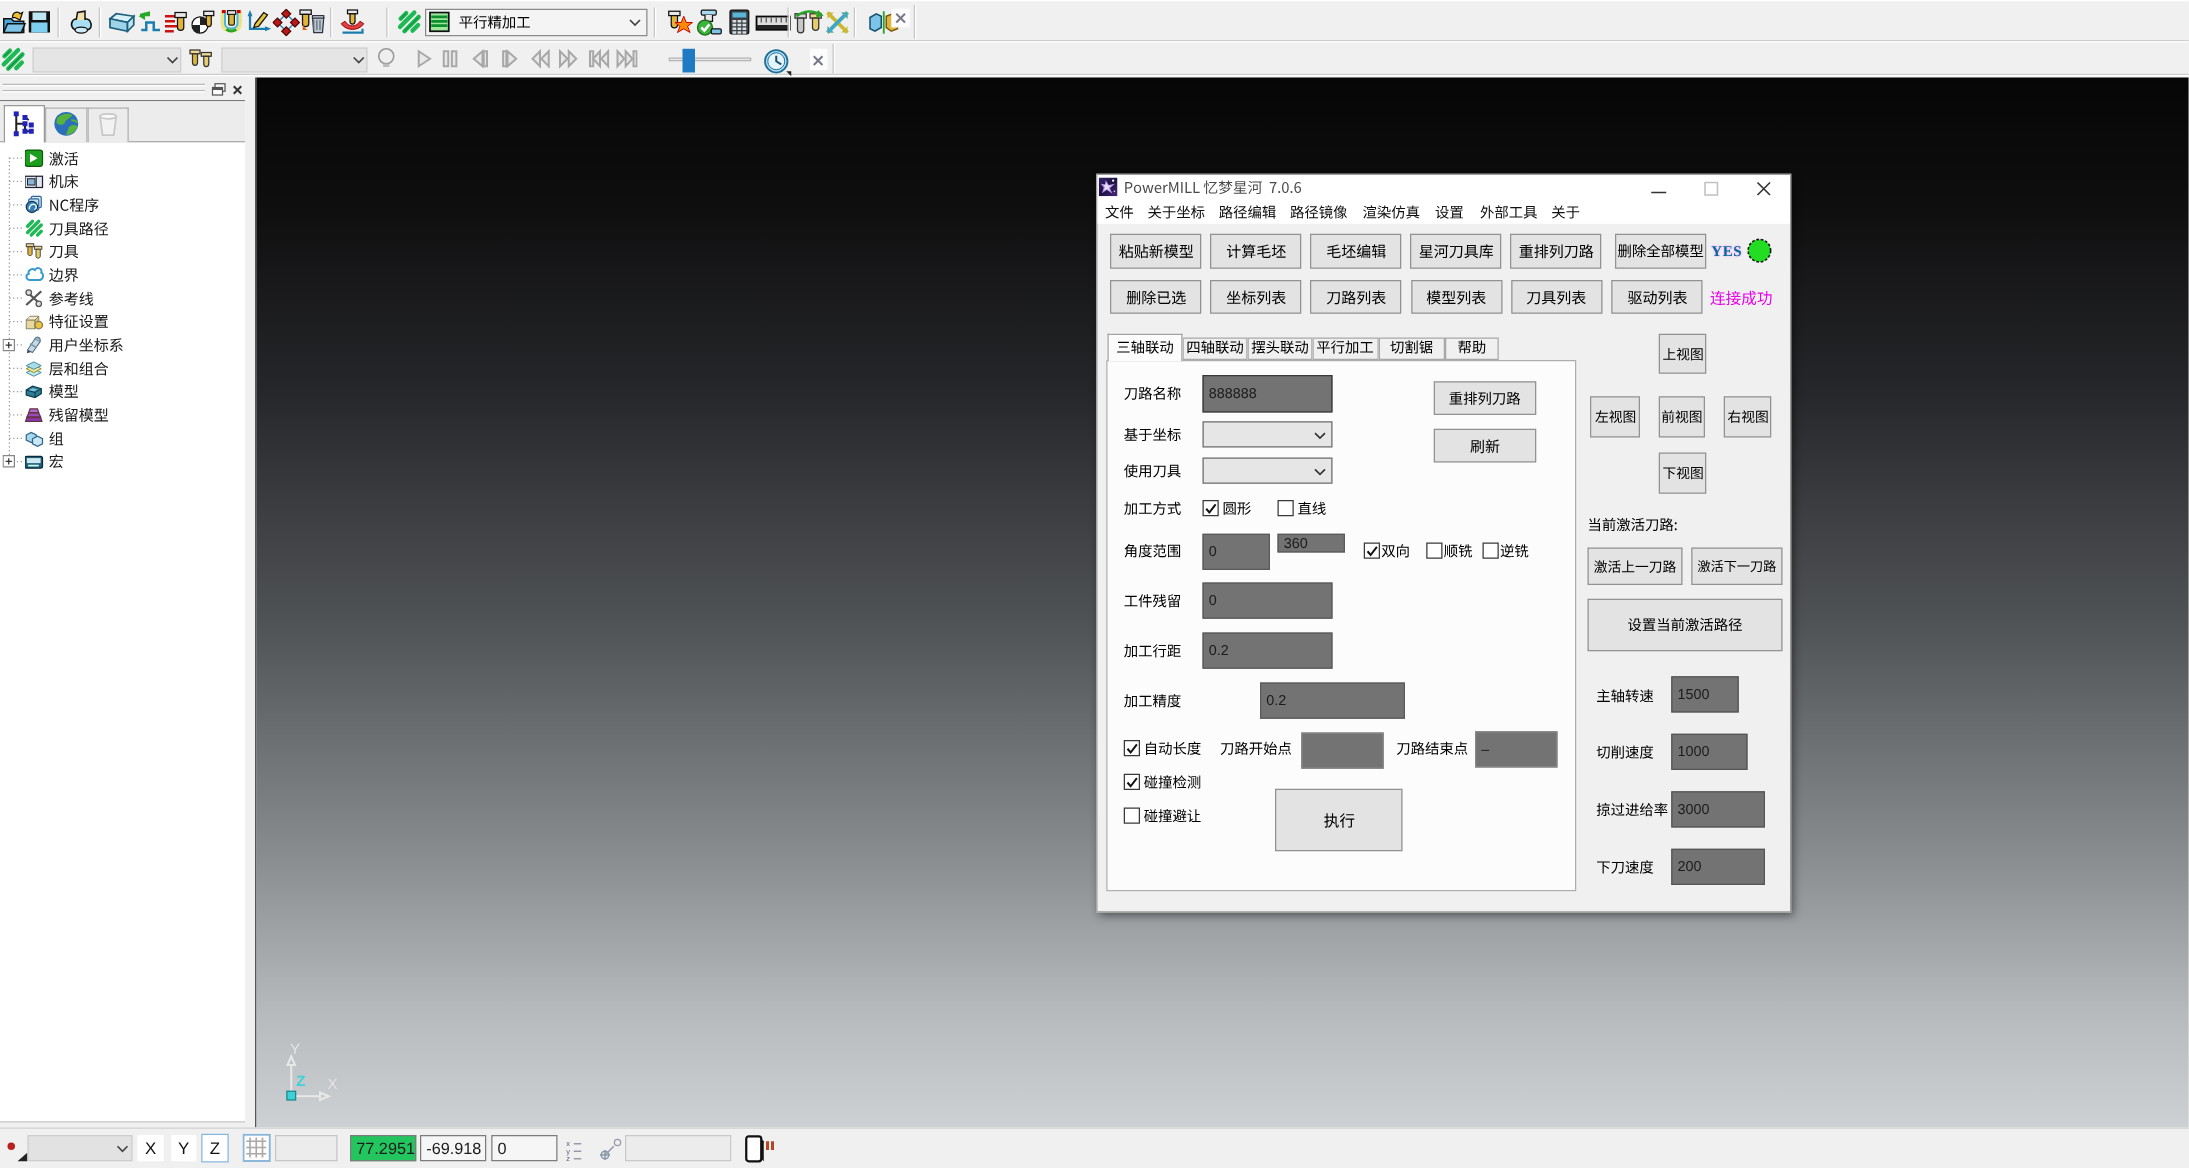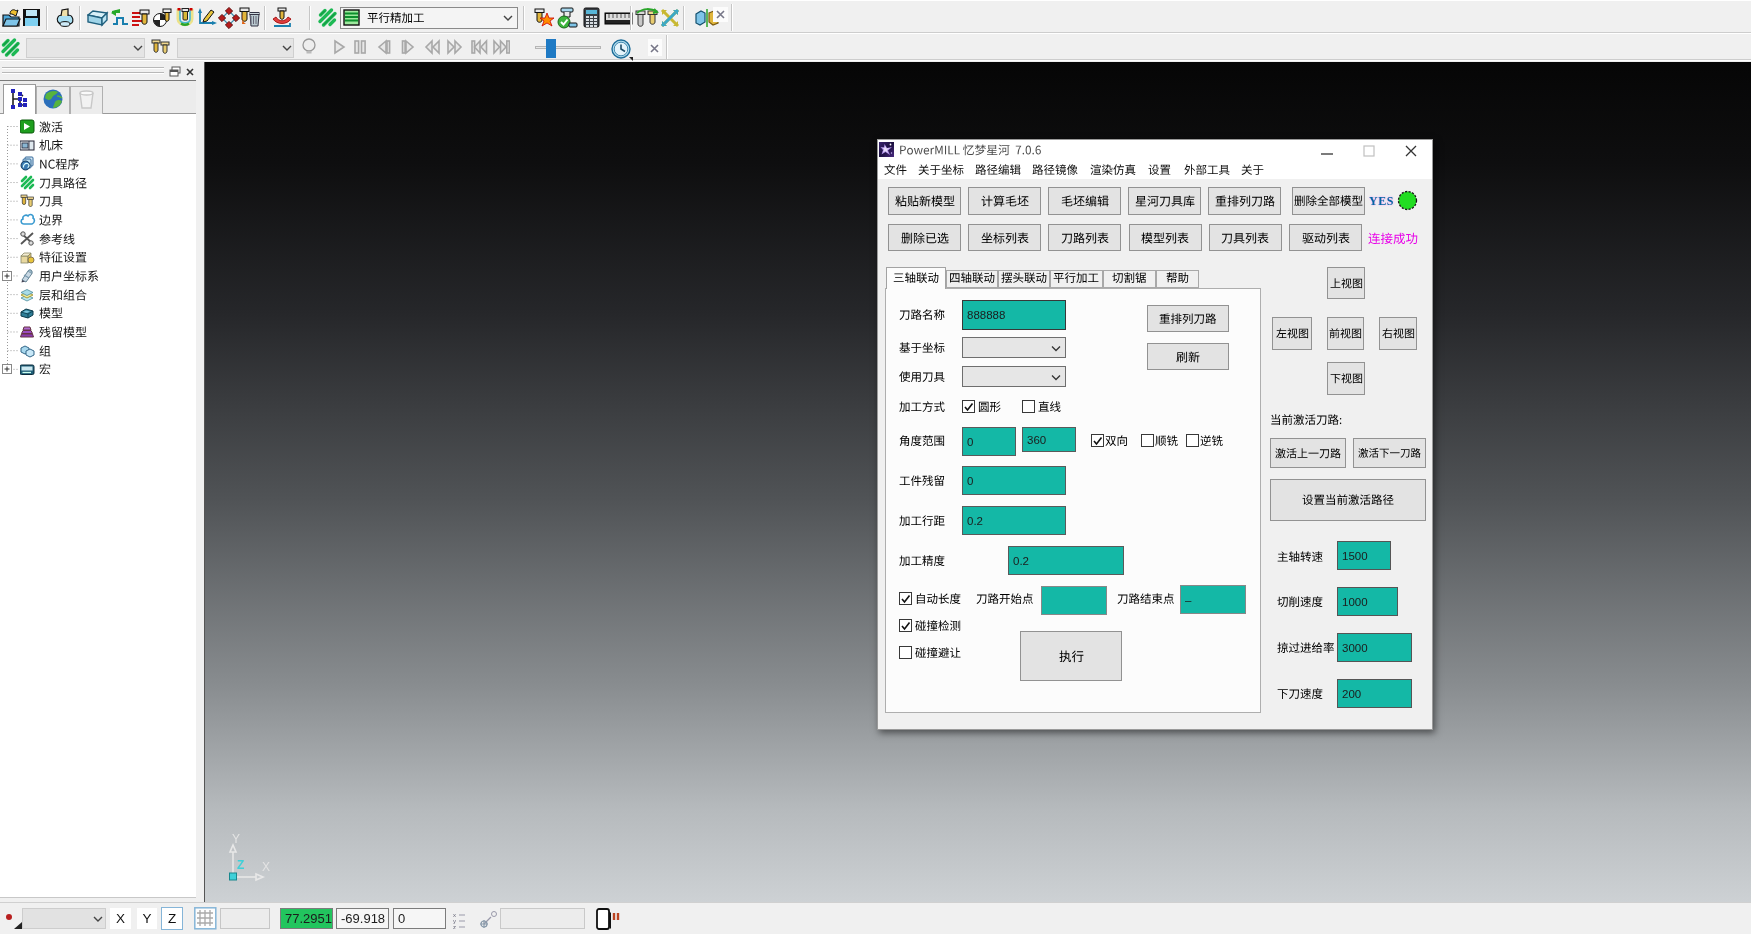--- a/index.html
+++ b/index.html
@@ -1,17 +1,17 @@
 <!DOCTYPE html>
 <html><head><meta charset="utf-8"><style>
 *{margin:0;padding:0;box-sizing:border-box}
 html,body{width:1751px;height:934px;overflow:hidden}
 body{font-family:"Liberation Sans",sans-serif;background:#f0f0f0;position:relative}
 .abs{position:absolute}
-.in{position:absolute;background:#14b8a6;border:1px solid #5a5a5a;font:11.5px "Liberation Sans",sans-serif;color:#1c1c1c;padding:0 0 0 4px;display:flex;align-items:center}
+.in{position:absolute;background:#737373;border:1px solid #5a5a5a;font:11.5px "Liberation Sans",sans-serif;color:#1c1c1c;padding:0 0 0 4px;display:flex;align-items:center}
 .btn{position:absolute;background:#e3e3e3;border:1px solid #929292}
 .cb{position:absolute;width:13px;height:13px;background:#fff;border:1px solid #383838}
 .sep{position:absolute;width:2px;border-left:1px solid #c6c6c6;border-right:1px solid #fff}
 </style></head><body>
 <svg width="0" height="0" style="position:absolute">
     <defs>
       <path id="g5e73" d="M174 630C213 556 252 459 266 399L337 424C323 482 282 578 242 650ZM755 655C730 582 684 480 646 417L711 396C750 456 797 552 834 633ZM52 348V273H459V-79H537V273H949V348H537V698H893V773H105V698H459V348Z"></path>
       <path id="g884c" d="M435 780V708H927V780ZM267 841C216 768 119 679 35 622C48 608 69 579 79 562C169 626 272 724 339 811ZM391 504V432H728V17C728 1 721 -4 702 -5C684 -6 616 -6 545 -3C556 -25 567 -56 570 -77C668 -77 725 -77 759 -66C792 -53 804 -30 804 16V432H955V504ZM307 626C238 512 128 396 25 322C40 307 67 274 78 259C115 289 154 325 192 364V-83H266V446C308 496 346 548 378 600Z"></path>
       <path id="g7cbe" d="M51 762C77 693 101 602 106 543L161 556C154 616 131 706 103 775ZM328 779C315 712 286 614 264 555L311 540C336 596 367 689 391 763ZM41 504V434H170C139 324 83 192 30 121C42 101 62 68 69 45C110 104 150 198 182 294V-78H251V319C281 266 316 201 330 167L381 224C361 256 277 381 251 412V434H363V504H251V837H182V504ZM636 840V759H426V701H636V639H451V584H636V517H398V458H960V517H707V584H912V639H707V701H934V759H707V840ZM823 341V266H532V341ZM460 398V-79H532V84H823V-2C823 -13 819 -17 806 -17C794 -18 753 -18 707 -16C717 -34 726 -60 729 -79C792 -79 833 -78 860 -68C886 -57 893 -39 893 -2V398ZM532 212H823V137H532Z"></path>
       <path id="g52a0" d="M572 716V-65H644V9H838V-57H913V716ZM644 81V643H838V81ZM195 827 194 650H53V577H192C185 325 154 103 28 -29C47 -41 74 -64 86 -81C221 66 256 306 265 577H417C409 192 400 55 379 26C370 13 360 9 345 10C327 10 284 10 237 14C250 -7 257 -39 259 -61C304 -64 350 -65 378 -61C407 -57 426 -48 444 -22C475 21 482 167 490 612C490 623 490 650 490 650H267L269 827Z"></path>
@@ -1096,21 +1096,21 @@
     </g>
   </svg>
 <div class="cb" style="left:1022px;top:400px"></div>
 <svg style="position:absolute;left:1038.0px;top:398.4px;overflow:visible;z-index:5" width="24" height="18">
     <g fill="#000" transform="translate(0,12.99) scale(0.01150,-0.01150)">
       <use href="#g76f4" x="0"></use>
       <use href="#g7ebf" x="1000"></use>
     </g>
   </svg>
 <div class="in" style="left:962px;top:427px;width:54px;height:29px">0</div>
-<div class="in" style="left:1022px;top:427px;width:54px;height:25px">360</div>
+<div class="in" style="left:1022px;top:427px;width:54px;height:15px">360</div>
 <div class="cb" style="left:1091px;top:434px"></div>
 <svg class="abs" style="left:1092px;top:435px;" width="12" height="12">
     <path d="M2 6 L4.5 9 L9.5 2.5" fill="none" stroke="#111" stroke-width="1.6"></path>
   </svg>
 <svg style="position:absolute;left:1105.0px;top:432.4px;overflow:visible;z-index:5" width="24" height="18">
     <g fill="#000" transform="translate(0,12.99) scale(0.01150,-0.01150)">
       <use href="#g53cc" x="0"></use>
       <use href="#g5411" x="1000"></use>
     </g>
   </svg>

